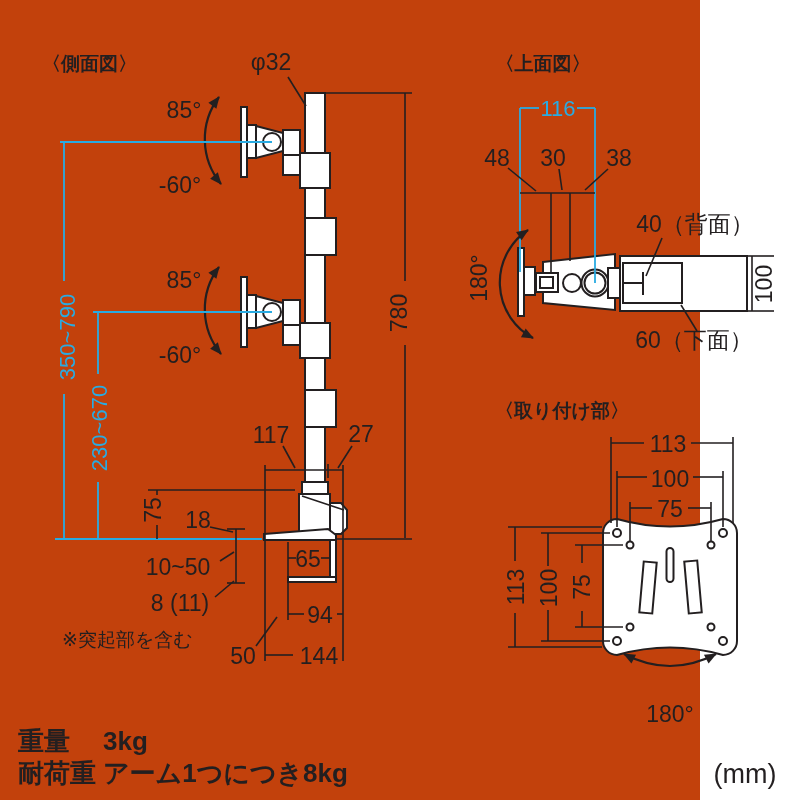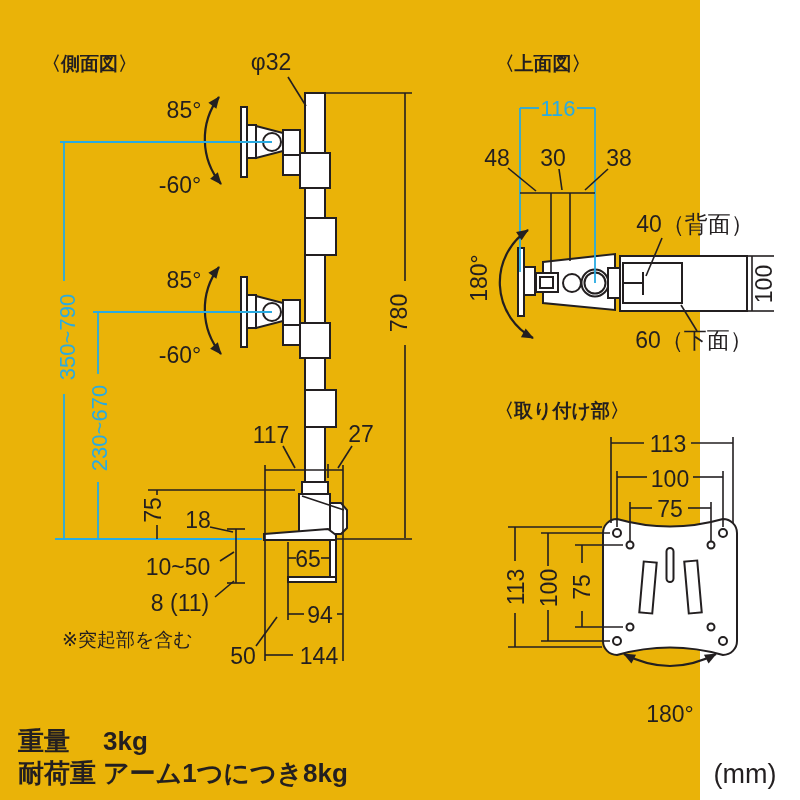--- a/index.html
+++ b/index.html
@@ -1,16 +1,16 @@
 <!DOCTYPE html>
 <html><head>
 <meta charset="utf-8">
 <style>
   html,body{margin:0;padding:0;background:#ffffff;}
-  .stage{width:700px;height:800px;position:relative;background:#eab308;font-family:"Liberation Sans","DejaVu Sans",sans-serif;}
+  .stage{width:700px;height:800px;position:relative;background:#c2410c;font-family:"Liberation Sans","DejaVu Sans",sans-serif;}
   svg{display:block;}
   .shape{fill:#ffffff;stroke:#231F20;stroke-width:2;stroke-linejoin:miter;}
   .ln{fill:none;stroke:#231F20;stroke-width:2;}
   .dim{fill:none;stroke:#231F20;stroke-width:1.6;}
   .cy{fill:none;stroke:#29ABE2;stroke-width:1.8;}
   .arc{fill:none;stroke:#231F20;stroke-width:2.2;}
   text{fill:#231F20;}
   .t{font-size:23px;}
   .tc{font-size:22px;fill:#29ABE2;}
   .title{font-size:19px;font-weight:bold;}

